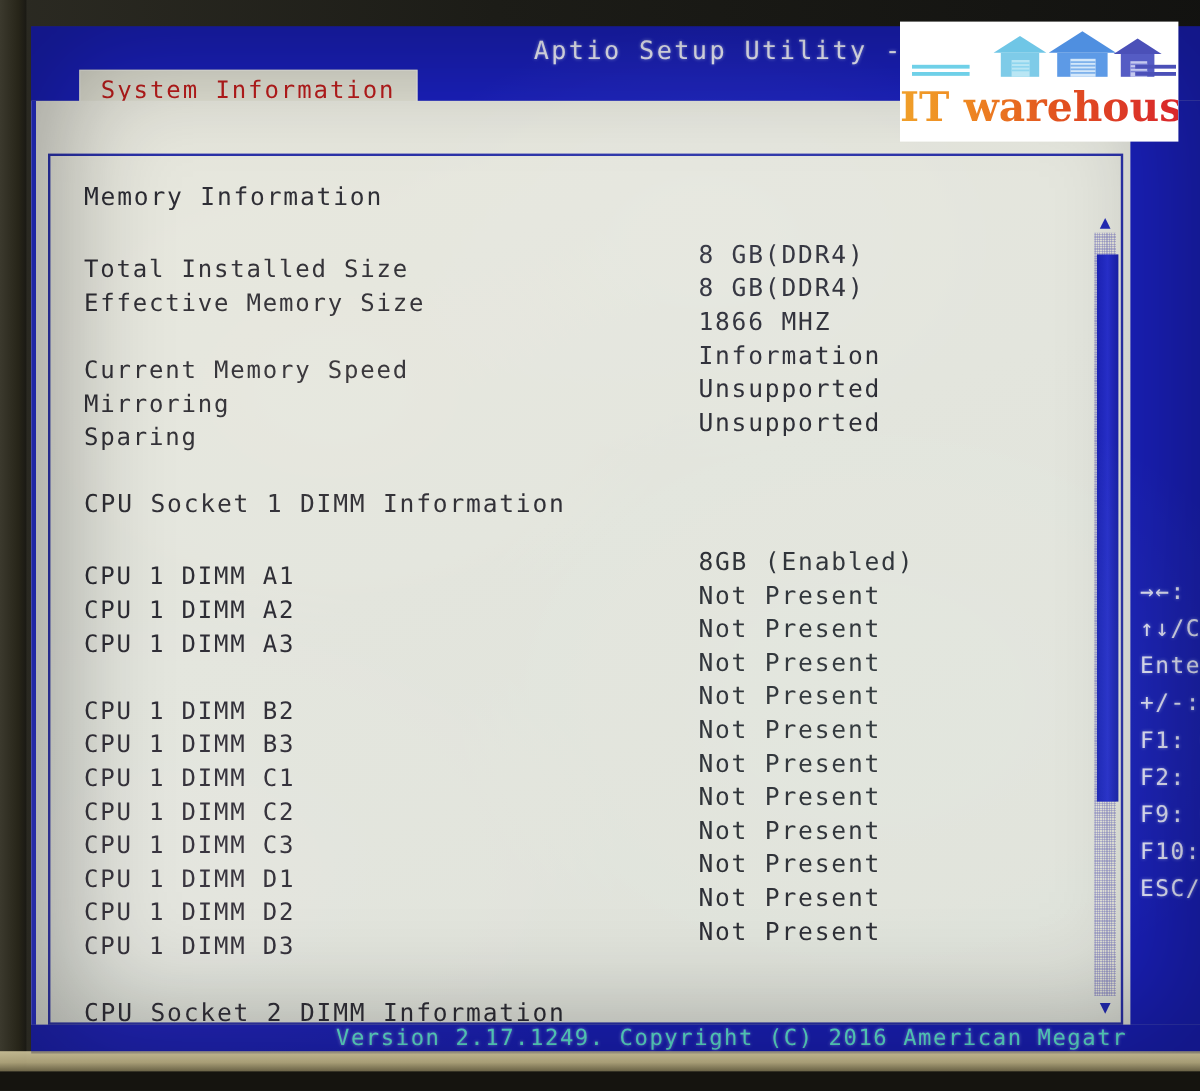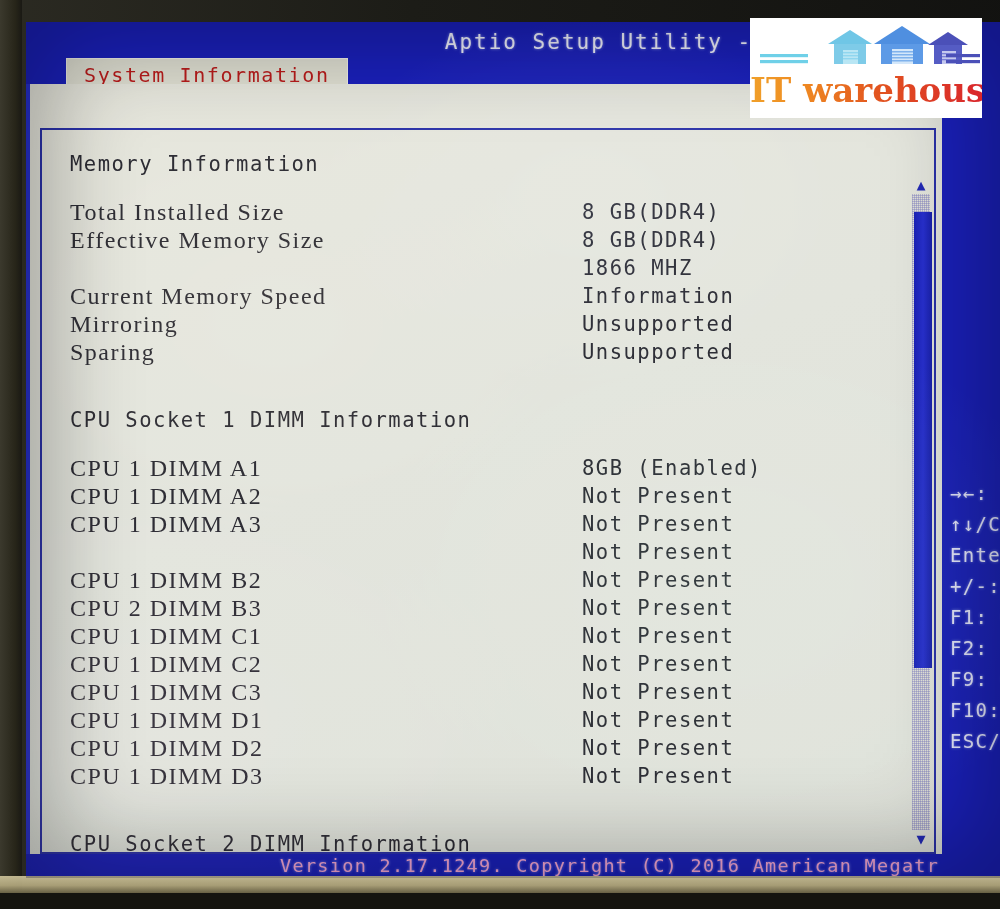--- a/index.html
+++ b/index.html
@@ -149,25 +149,24 @@
   }
   .spacer { height: 20px; }
   .row {
     position: relative;
     height: 28px;
     line-height: 28px;
     white-space: nowrap;
   }
   .row .lab {
     position: absolute;
-    left: 0; top: 0;
+    left: 0; top: 12px;
     color: #2b2b33;
-    font-size: 24px;
+    font-size: 20px;
     letter-spacing: 1.5px;
-    font-family: Liberation Serif, serif;
   }
   .row .val {
     position: absolute;
     left: 512px; top: 0;
     color: #2b2b33;
     font-size: 20.5px;
     letter-spacing: 1.5px;
   }
 
   
@@ -235,21 +234,21 @@
   
   .versionbar {
     position: absolute;
     left: 0; top: 832px;
     width: 974px; height: 24px;
     background: #1a20bb;
   }
   .version-text {
     position: absolute;
     left: 254px; top: 1px;
-    color: #f9a8d4;
+    color: #5eead4;
     font-size: 18.5px;
     letter-spacing: 1.3px;
     white-space: nowrap;
     text-shadow: 0 0 3px rgba(180,190,255,.7);
   }
 
   
   .watermark {
     position: absolute;
     left: 750px; top: 18px;
@@ -343,21 +342,21 @@
               <span class="val">Not Present</span>
             </div>
             <div class="row">
               <span class="val">Not Present</span>
             </div>
             <div class="row">
               <span class="lab">CPU 1 DIMM B2</span>
               <span class="val">Not Present</span>
             </div>
             <div class="row">
-              <span class="lab">CPU 2 DIMM B3</span>
+              <span class="lab">CPU 1 DIMM B3</span>
               <span class="val">Not Present</span>
             </div>
             <div class="row">
               <span class="lab">CPU 1 DIMM C1</span>
               <span class="val">Not Present</span>
             </div>
             <div class="row">
               <span class="lab">CPU 1 DIMM C2</span>
               <span class="val">Not Present</span>
             </div>

